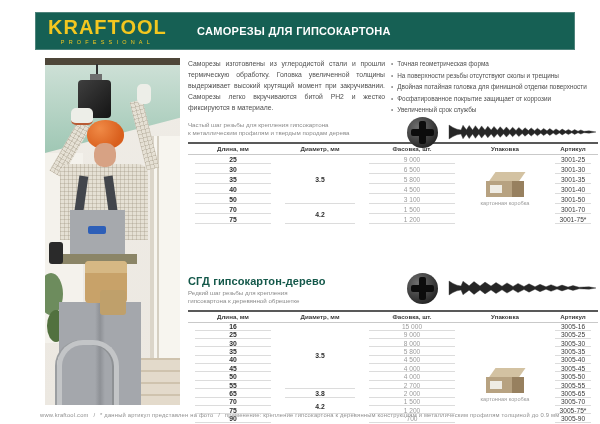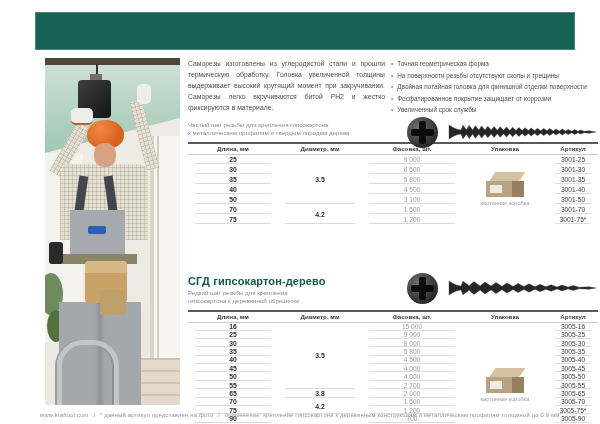--- a/index.html
+++ b/index.html
@@ -108,20 +108,25 @@
   .footer { position:absolute; left:40px; top:412px; width:545px;
     font-size:5.8px; color:#8f8f8f; letter-spacing:.2px; }
   .footer span { margin-right:3px; }
 </style>
 </head>
 <body>
 
 <div class="page">
 
   <header class="topbar">
+    <div class="logo">
+      <div class="logo-name">KRAFTOOL</div>
+      <div class="logo-tag">PROFESSIONAL</div>
+    </div>
+    <div class="page-title">САМОРЕЗЫ ДЛЯ ГИПСОКАРТОНА</div>
   </header>
 
   <div class="photo">
     <div class="ph-track"></div>
     <div class="ph-panel"></div>
     <div class="ph-winL"></div>
     <div class="ph-greenA"></div>
     <div class="ph-greenB"></div>
     <div class="ph-winR"></div>
     <div class="ph-winR-line"></div>

